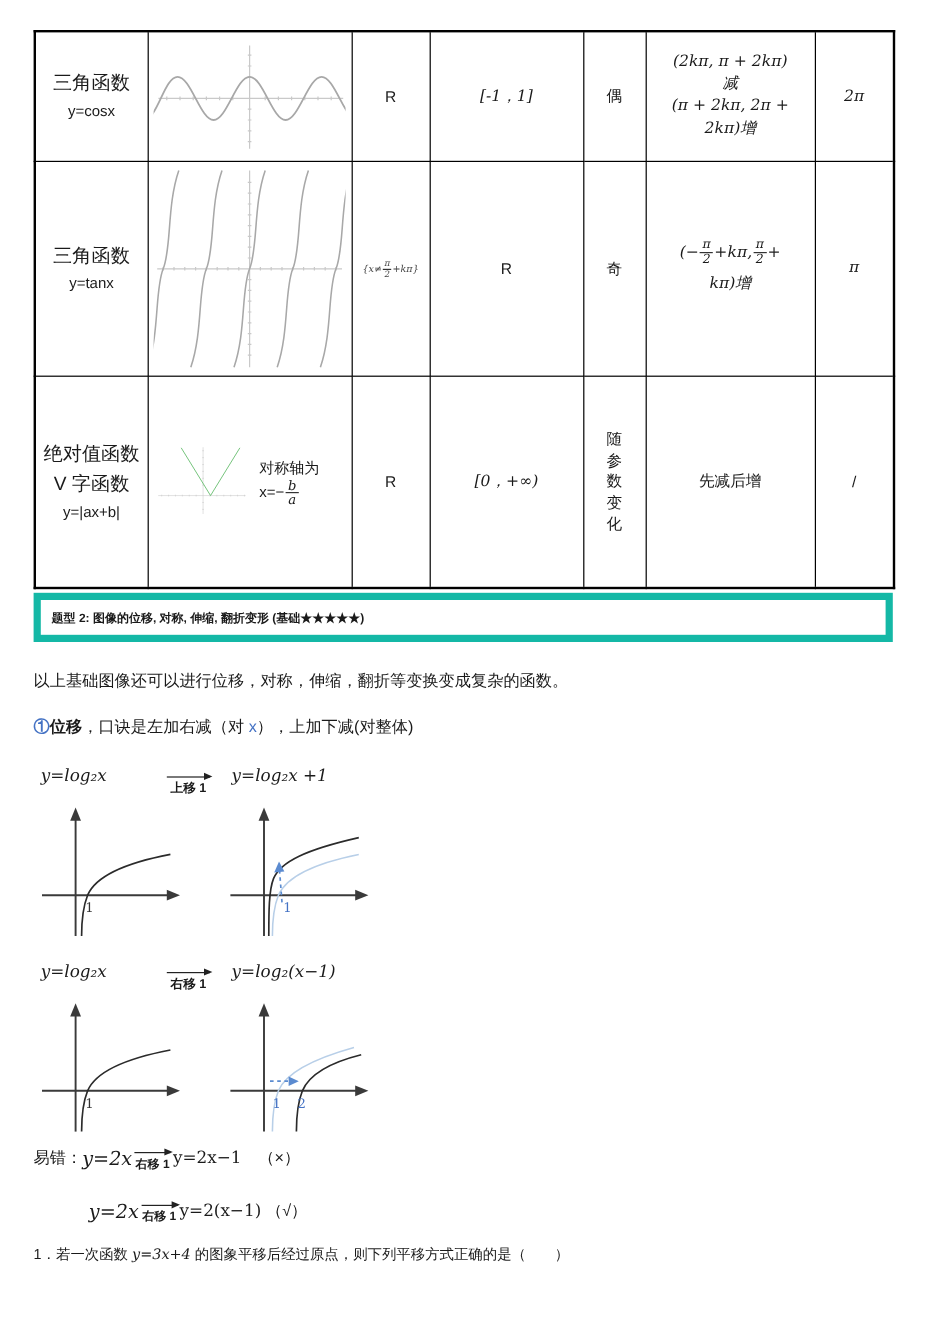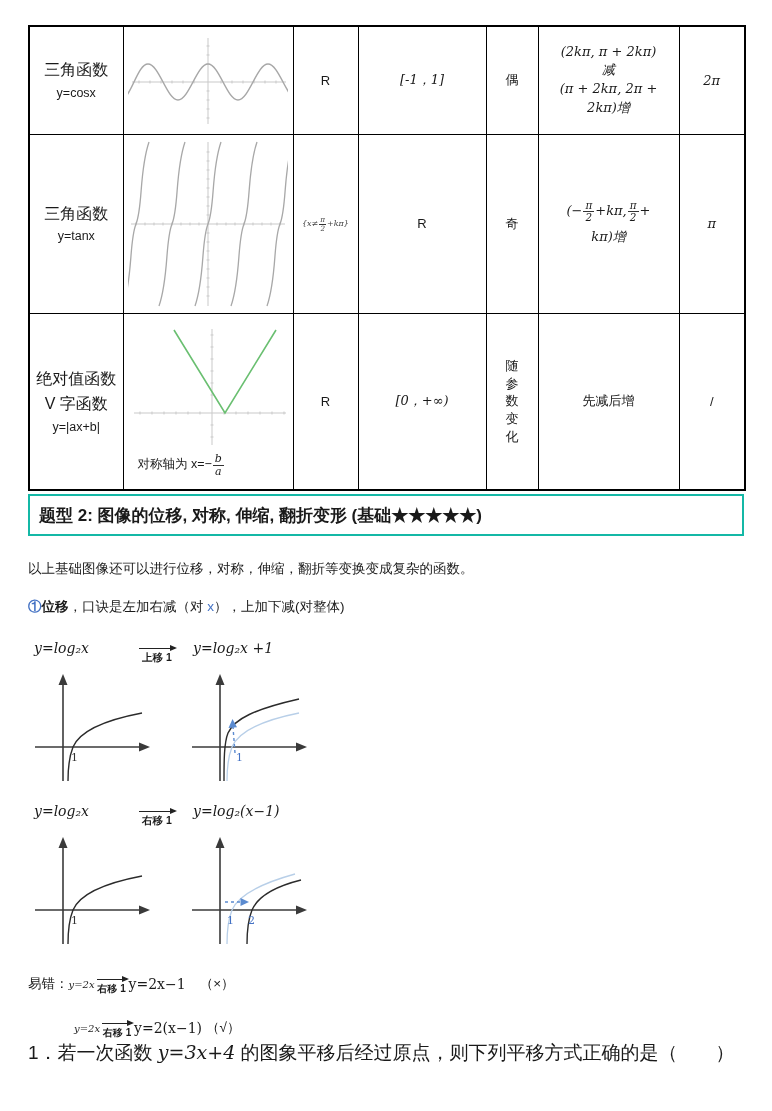--- a/index.html
+++ b/index.html
@@ -9,60 +9,60 @@
   
   table.func { border-collapse:collapse; width:716px; table-layout:fixed; }
   table.func td { border:1px solid #000; text-align:center; vertical-align:middle; font-size:13px; padding:4px; }
   table.func { border:2px solid #000; }
   .name-line { line-height:1.6; font-size:16px; }
   .fn-sub { font-size:12.5px; }
   .mathcell { font-family:"DejaVu Serif", serif; font-style:italic; font-size:13.5px; }
   .pre { white-space:pre-line; line-height:1.45; }
   .tinydomain { font-family:"DejaVu Serif", serif; font-style:italic; font-size:8px; color:#444; }
   .vert { white-space:pre-line; line-height:1.35; font-size:13px; }
-  .graphwrap { display:flex; flex-direction:column; align-items:center; justify-content:center; }
+  .graphwrap { display:flex; flex-direction:row; align-items:center; justify-content:center; }
   .axis-caption { font-size:12.5px; margin-top:2px; text-align:left; width:100%; padding-left:10px; }
 
   
   .frac { display:inline-flex; flex-direction:column; vertical-align:middle; text-align:center; line-height:1.05; font-size:0.8em; margin:0 1px; }
   .frac .num { border-bottom:1px solid #333; padding:0 2px; }
   .frac .den { padding:0 2px; }
   .tfrac { font-size:0.9em; }
   .tfrac .num, .tfrac .den { padding:0 1px; }
 
   
-  .topic-box { width:716px; border:2px solid #14b8a6; margin-top:3px; padding:8px 9px 7px 9px; font-weight:bold; font-size:17px; }
+  .topic-box { width:716px; border:6px solid #14b8a6; margin-top:3px; padding:8px 9px 7px 9px; font-weight:bold; font-size:10px; }
 
   .intro { margin-top:24px; font-size:13.5px; }
   .shift-line { margin-top:20px; font-size:13.5px; }
   .blue { color:#4472c4; }
   .bold { font-weight:bold; }
 
   
   .trans-header { display:flex; align-items:flex-start; margin-top:24px; padding-left:6px; }
   .mser { font-family:"DejaVu Serif", serif; font-style:italic; font-size:14px; }
   .trans-header .from { width:105px; }
   .trans-header .to { margin-left:18px; }
   .arrow-block { display:inline-flex; flex-direction:column; align-items:center; margin-top:1px; }
   .arrow-shaft { position:relative; width:36px; height:0; border-top:1.4px solid #222; margin-top:7px; }
   .arrow-shaft::after { content:""; position:absolute; right:-2px; top:-4.2px; border-left:7px solid #222; border-top:3.5px solid transparent; border-bottom:3.5px solid transparent; }
   .arrow-shaft.small { width:30px; }
   .arrow-label { font-size:10.5px; font-weight:bold; margin-top:2px; font-family:"Liberation Sans", sans-serif; font-style:normal; }
   .graph-row { display:flex; gap:32px; margin-top:6px; padding-left:2px; }
 
   
   .mistake-line { display:flex; align-items:center; font-size:13.5px; margin-top:20px; }
-  .mistake-line .m-from { font-family:"DejaVu Serif", serif; font-style:italic; font-size:10px; }
+  .mistake-line .m-from { font-family:"DejaVu Serif", serif; font-style:italic; font-size:16px; }
   .mistake-line .m-to { font-family:"DejaVu Serif", serif; font-size:14px; }
   .mistake-line .inline-arrow { display:inline-flex; flex-direction:column; align-items:center; margin:0 2px; }
   .mistake-line .verdict { margin-left:14px; font-size:13.5px; font-family:"Liberation Sans", sans-serif; font-style:normal; }
   .mistake-indent { margin-left:46px; }
 
   .practice-title { margin-top:28px; font-weight:bold; font-size:13.5px; }
-  .question { font-size:19px; }
+  .question { margin-top:16px; font-size:12px; }
   .qmath { font-family:"DejaVu Serif", serif; font-style:italic; }
 
   svg text { font-family:"DejaVu Serif", serif; }
 </style>
 </head>
 <body>
 
 <div class="page">
 
   <table class="func">
@@ -249,21 +249,21 @@
       <polygon points="120,76 109,71.5 109,80.5" fill="#3a3a3a"></polygon>
       <path d="M40,110 C40,96 41,86 45,76 C51,62 72,50 108,40" stroke="#b8cfe8" stroke-width="1.3" fill="none"></path>
       <path d="M60,110 C60,96 61,86 65,76 C71,62 90,52 114,46" stroke="#2b2b2b" stroke-width="1.4" fill="none"></path>
       <path d="M38,68 L54,68" stroke="#5b8bd0" stroke-width="1.4" stroke-dasharray="3,3" fill="none"></path>
       <polygon points="62,68 53.5,64 53.5,72" fill="#5b8bd0"></polygon>
       <text x="40" y="90" font-size="11" fill="#4472c4">1</text>
       <text x="61" y="90" font-size="11" fill="#4472c4">2</text>
     </svg>
   </div>
 
-  <div class="mistake-line" style="margin-top:26px;">
+  <div class="mistake-line" style="margin-top:8px;">
     <span>易错：</span>
     <span class="m-from">y=2x</span>
     <span class="inline-arrow">
       <span class="arrow-shaft small"></span>
       <span class="arrow-label" style="font-size:10px;">右移 1</span>
     </span>
     <span class="m-to">y=2x−1</span>
     <span class="verdict">（×）</span>
   </div>
 

